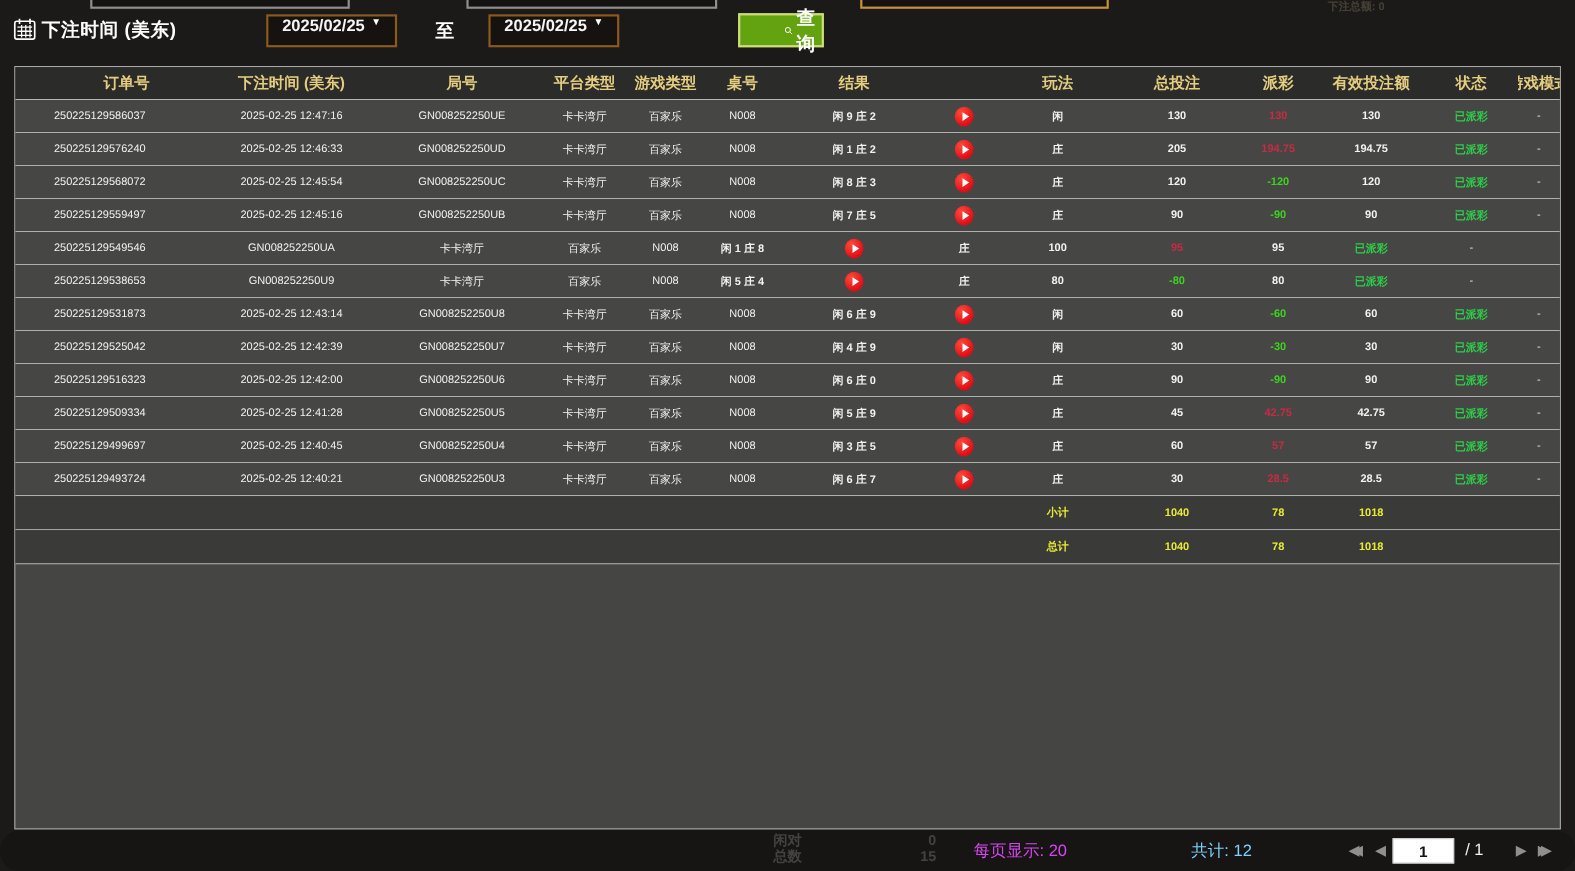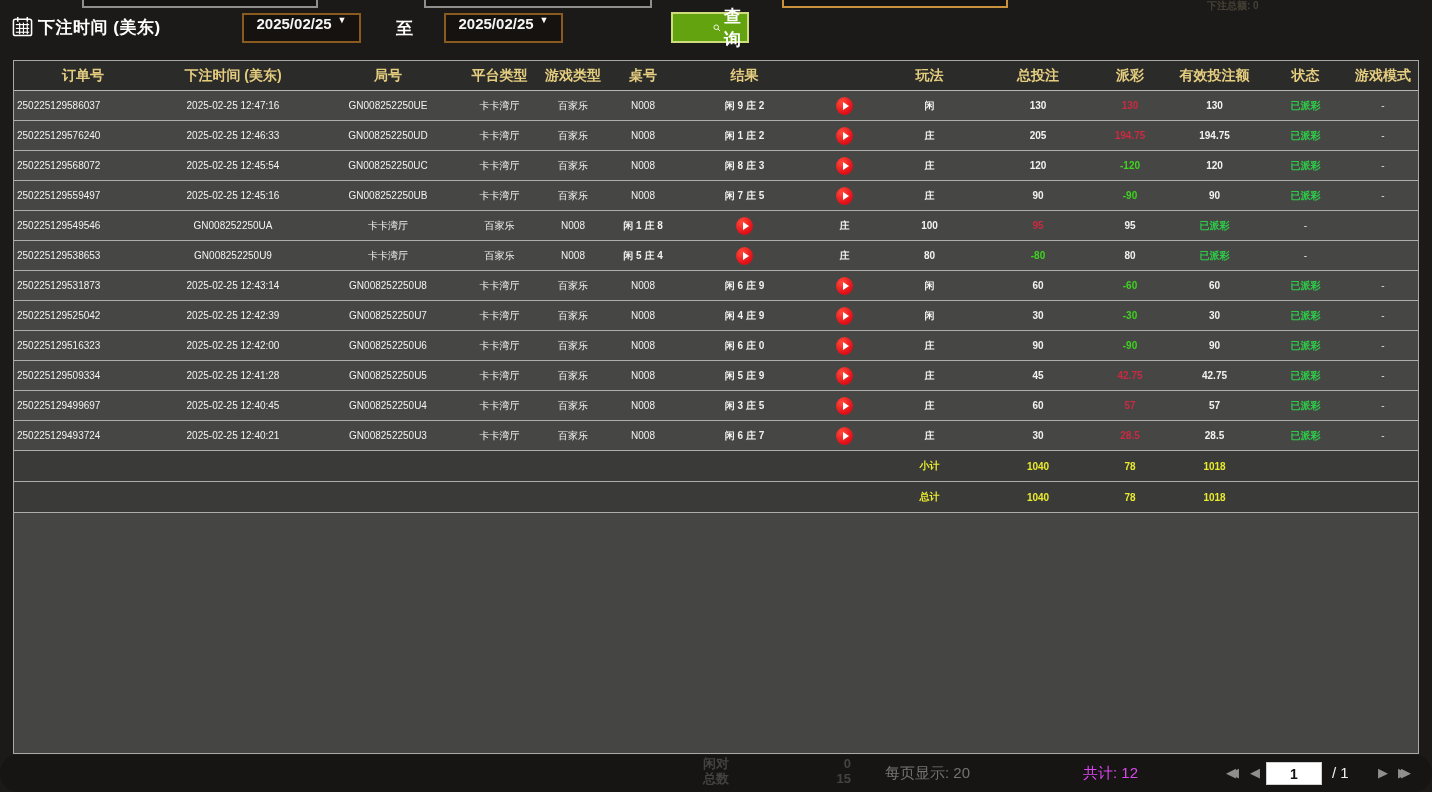--- a/index.html
+++ b/index.html
@@ -31,21 +31,21 @@
     padding-left:40px;
   }
   
   .table-wrap {
     position:absolute; left:13px; top:60px; width:1406px; height:694px;
     background:#454543; border:1px solid #a8a8a6;
   }
   .thead, .trow {
     display:grid;
     grid-template-columns:138px 162px 148px 75px 72px 68px 135px 65px 105px 112px 72px 97px 85px 1fr;
-    height:30px; width:100%;
+    height:30px; width:100%;padding-left:32px;
   }
   .thead {
     background:#2b2b29; color:#e5cd80; font-size:14px; font-weight:700;
     border-bottom:1px solid #b5b5b3;
   }
   .trow { background:#464644; color:#f2f2f2; font-size:10px; border-bottom:1px solid #aeaeac; }
   .trow.summary { background:#3a3a38; color:#e9eb2f; font-weight:700; height:31px; }
   .cell, .hcell { display:flex; align-items:center; justify-content:center; white-space:nowrap; overflow:hidden; }
   .cell.c0 { justify-content:flex-start; padding-left:3px; }
   .cell.bold { font-weight:700; }
@@ -59,22 +59,22 @@
     display:flex; align-items:center; justify-content:center; cursor:pointer;
   }
   .play-btn .tri {
     width:0; height:0; border-left:6px solid #fff;
     border-top:4px solid transparent; border-bottom:4px solid transparent; margin-left:2px;
   }
   
   .bottombar { position:absolute; left:0; top:755px; width:1432px; height:37px; background:#161514;border-radius:18px; }
   .faint-stats { position:absolute; left:703px; top:1px; width:148px; color:#6f6f6d; opacity:0.5; font-size:13px; font-weight:700; }
   .faint-stats .line { display:flex; justify-content:space-between; height:15px; line-height:15px; }
-  .perpage { position:absolute; left:885px; top:9px; color:#737373; font-size:15px; }
-  .totalcount { position:absolute; left:1083px; top:9px; color:#d946ef; font-size:15px; }
+  .perpage { position:absolute; left:885px; top:9px; color:#d946ef; font-size:15px; }
+  .totalcount { position:absolute; left:1083px; top:9px; color:#7dd3fc; font-size:15px; }
   .pager-icon { position:absolute; top:10px; color:#8f8f8d; font-size:13px; cursor:pointer; }
   .pager-icon.dbl { letter-spacing:-7px; padding-right:7px; }
   .page-input {
     position:absolute; left:1266px; top:7px; width:56px; height:23px;
     background:#fff; border:1px solid #d0d0d0; color:#111; text-align:center;
     font-size:14px; font-weight:700; font-family:"Liberation Sans", sans-serif;
   }
   .page-of { position:absolute; left:1332px; top:9px; color:#f0f0f0; font-size:15px; }
 </style>
 </head>

